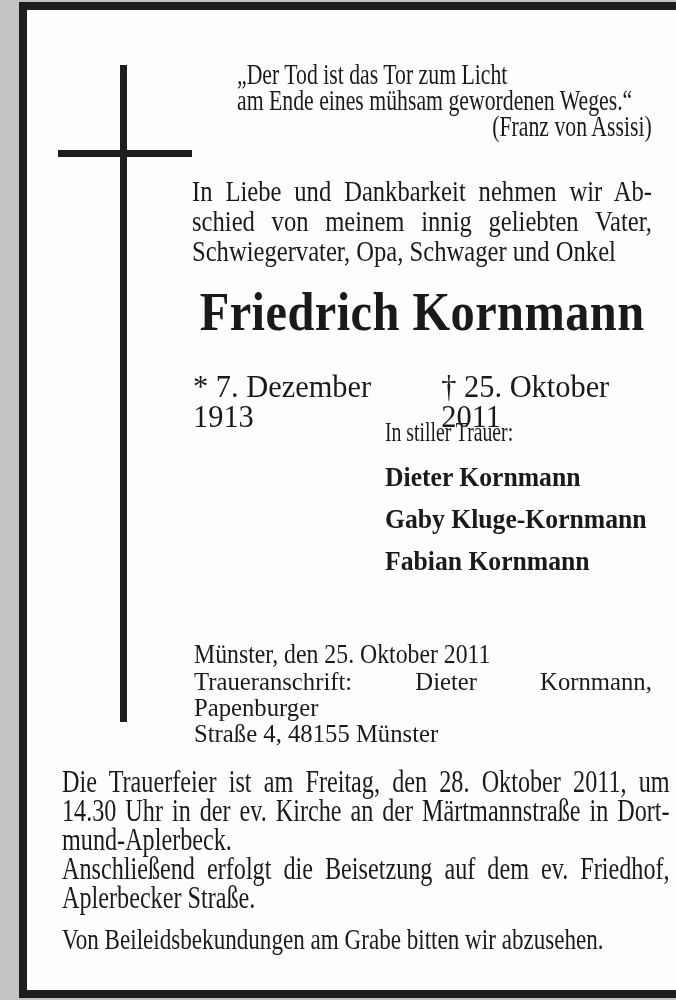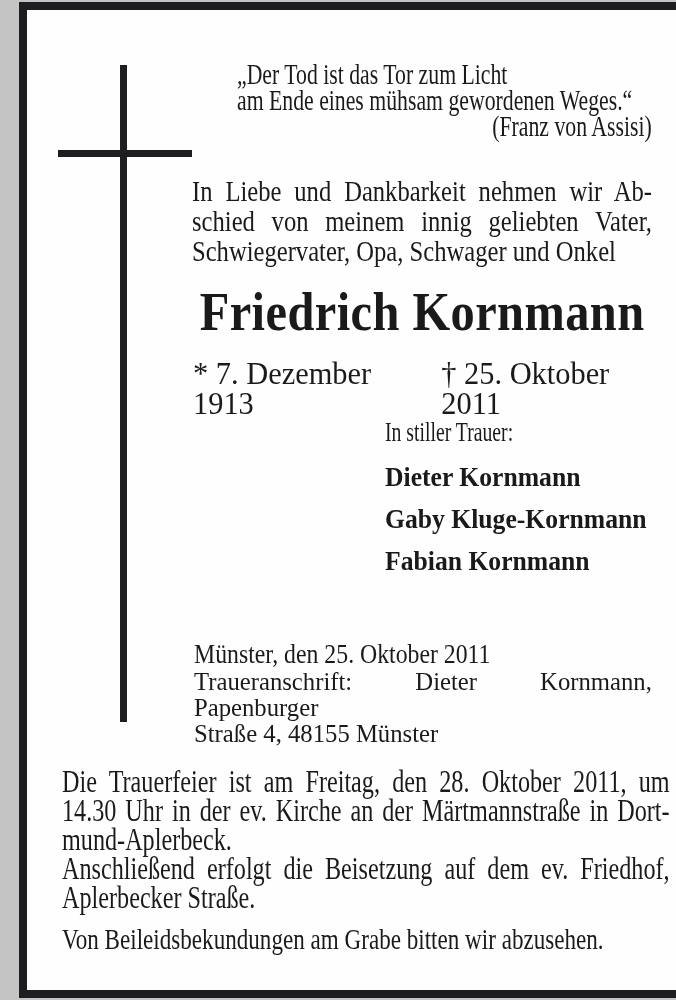--- a/index.html
+++ b/index.html
@@ -26,21 +26,21 @@
   .quote{left:210px;top:51px;}
   .quote .scale{width:553px;transform:scaleX(.75);font-size:29px;line-height:26px;}
   .quote .attr{text-align:right;}
   
   .farewell{left:165px;top:166px;}
   .farewell .scale{width:561px;transform:scaleX(.82);font-size:30px;line-height:30px;}
   
   .name{left:165px;top:277px;}
   .name .scale{width:523px;transform:scaleX(.88);font-size:55px;line-height:50px;font-weight:bold;text-align:center;letter-spacing:.5px;}
   
-  .dates{left:166px;top:348px;}
+  .dates{left:166px;top:361px;}
   .dates .scale{width:484px;transform:scaleX(.95);font-size:32px;line-height:30px;display:flex;gap:28px;}
   
   .mourning{left:358px;top:409px;}
   .mourning .intro{width:320px;transform:scaleX(.73);transform-origin:0 0;font-size:27px;line-height:27px;margin-bottom:16px;}
   .mourning .mourner{width:400px;transform:scaleX(.95);transform-origin:0 0;font-size:27px;line-height:30px;font-weight:bold;margin-bottom:12px;}
   
   .place{left:167px;top:630px;}
   .place .city{width:520px;transform:scaleX(.88);transform-origin:0 0;font-size:27px;line-height:29px;}
   .place .addr{width:482px;transform:scaleX(.95);transform-origin:0 0;font-size:26px;line-height:26px;}
   

